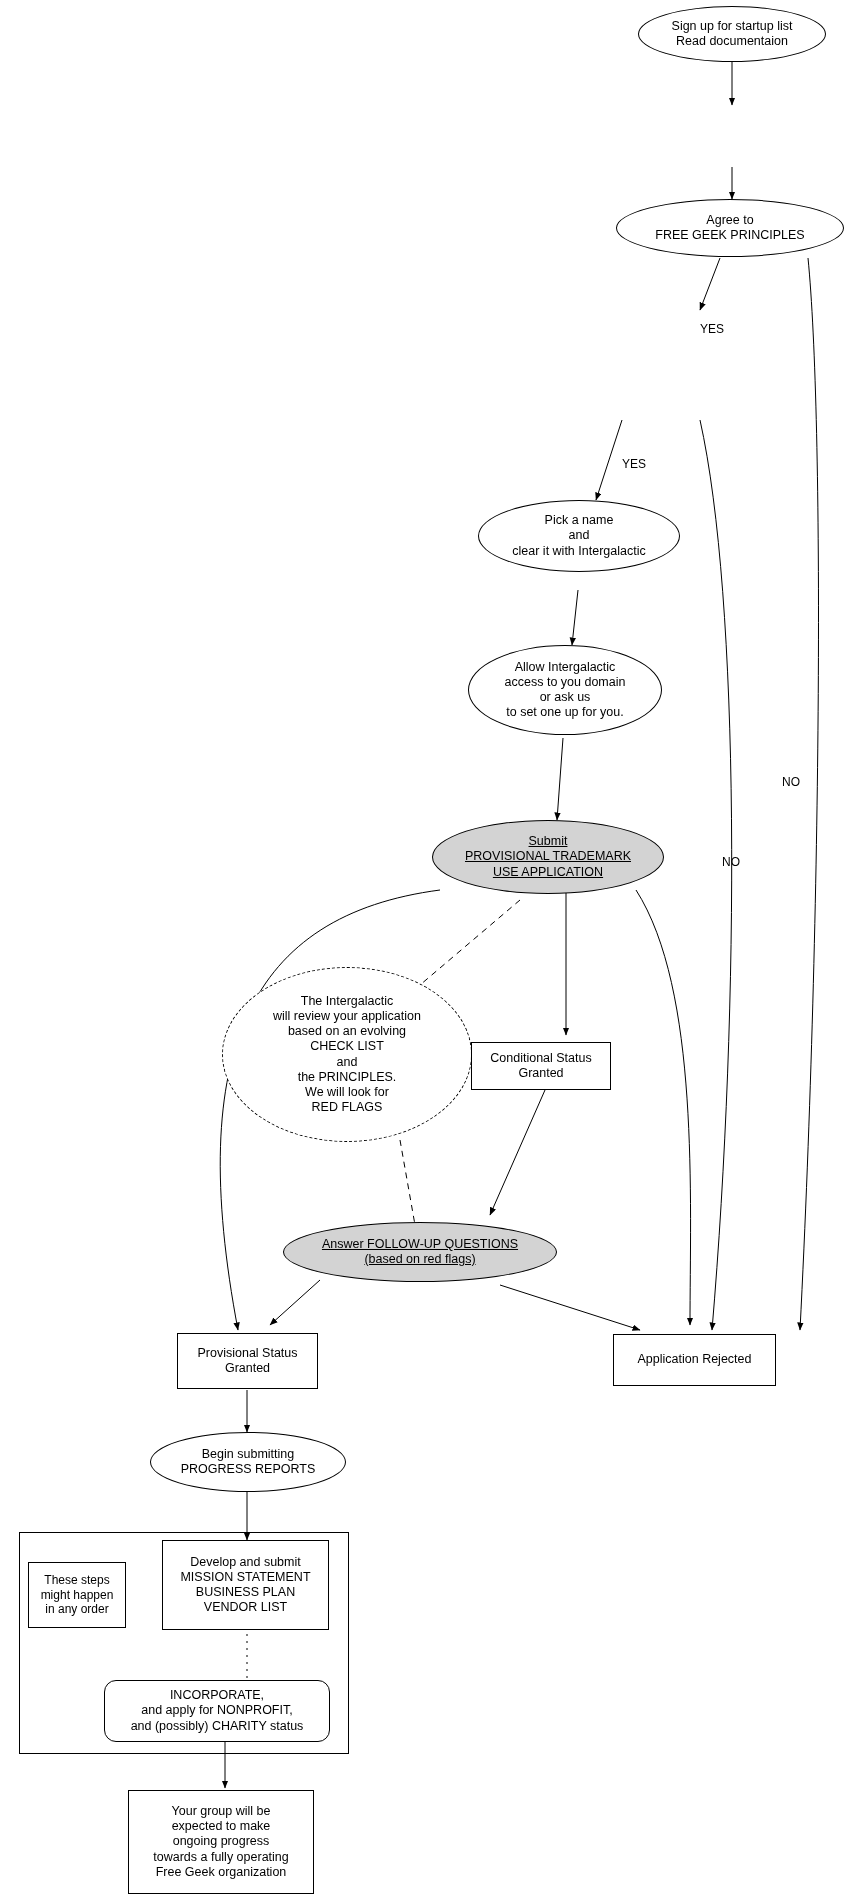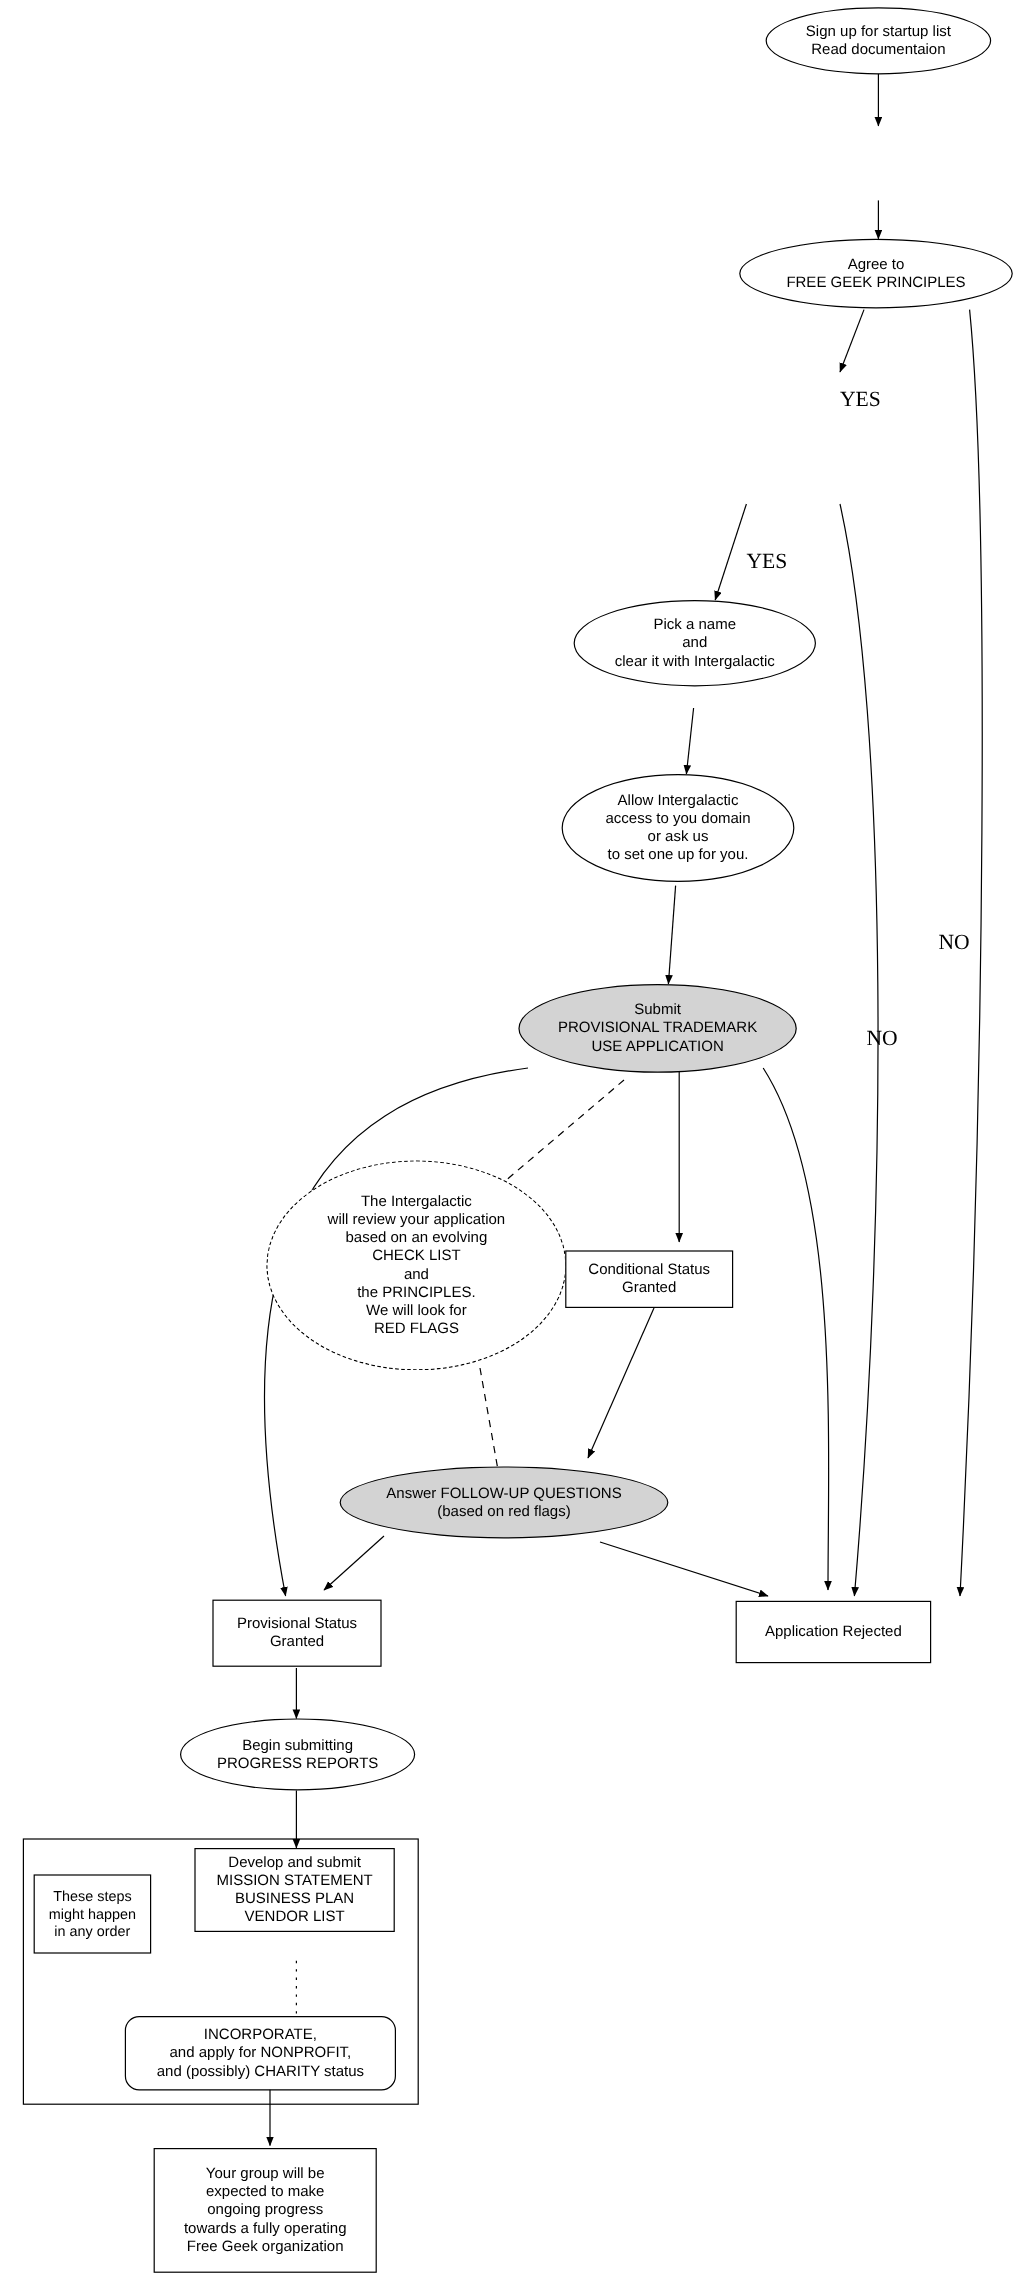--- a/index.html
+++ b/index.html
@@ -39,40 +39,40 @@
   }
   .ellipse {
     border: 1px solid #000000;
     border-radius: 50%;
     background: #ffffff;
   }
   .ellipse-filled {
     border: 1px solid #000000;
     border-radius: 50%;
     background: #d3d3d3;
+    text-decoration: underline;
   }
   .box {
     border: 1.6px solid #000000;
     background: #ffffff;
   }
   .box-thin {
     border: 1px solid #000000;
     background: #ffffff;
   }
   .dashed-ellipse {
     border: 1.5px dashed #000000;
     border-radius: 50%;
     background: #ffffff;
   }
   .edge-label {
     position: absolute;
-    font-size: 18px;
+    font-size: 12px;
     background: transparent;
     white-space: nowrap;
-    font-family: Liberation Serif, serif;
   }
   .group-frame {
     position: absolute;
     border: 1px solid #000000;
     background: transparent;
   }
 </style>
 </head>
 <body>
 
@@ -169,21 +169,21 @@
 
   <div class="node ellipse" style="left:150px; top:1432px; width:196px; height:60px;">Begin submitting
 PROGRESS REPORTS</div>
 
   <div class="group-frame" style="left:19px; top:1532px; width:328px; height:220px;"></div>
 
   <div class="node box-thin" style="left:28px; top:1562px; width:98px; height:66px; font-size:12px;">These steps
 might happen
 in any order</div>
 
-  <div class="node box-thin" style="left:162px; top:1540px; width:167px; height:70px;">Develop and submit
+  <div class="node box-thin" style="left:162px; top:1540px; width:167px; height:90px;">Develop and submit
 MISSION STATEMENT
 BUSINESS PLAN
 VENDOR LIST</div>
 
   <div class="node box-thin" style="left:104px; top:1680px; width:226px; height:62px;border-radius:12px;">INCORPORATE,
 and apply for NONPROFIT,
 and (possibly) CHARITY status</div>
 
   <div class="node box" style="left:128px; top:1790px; width:186px; height:104px;">Your group will be
 expected to make

